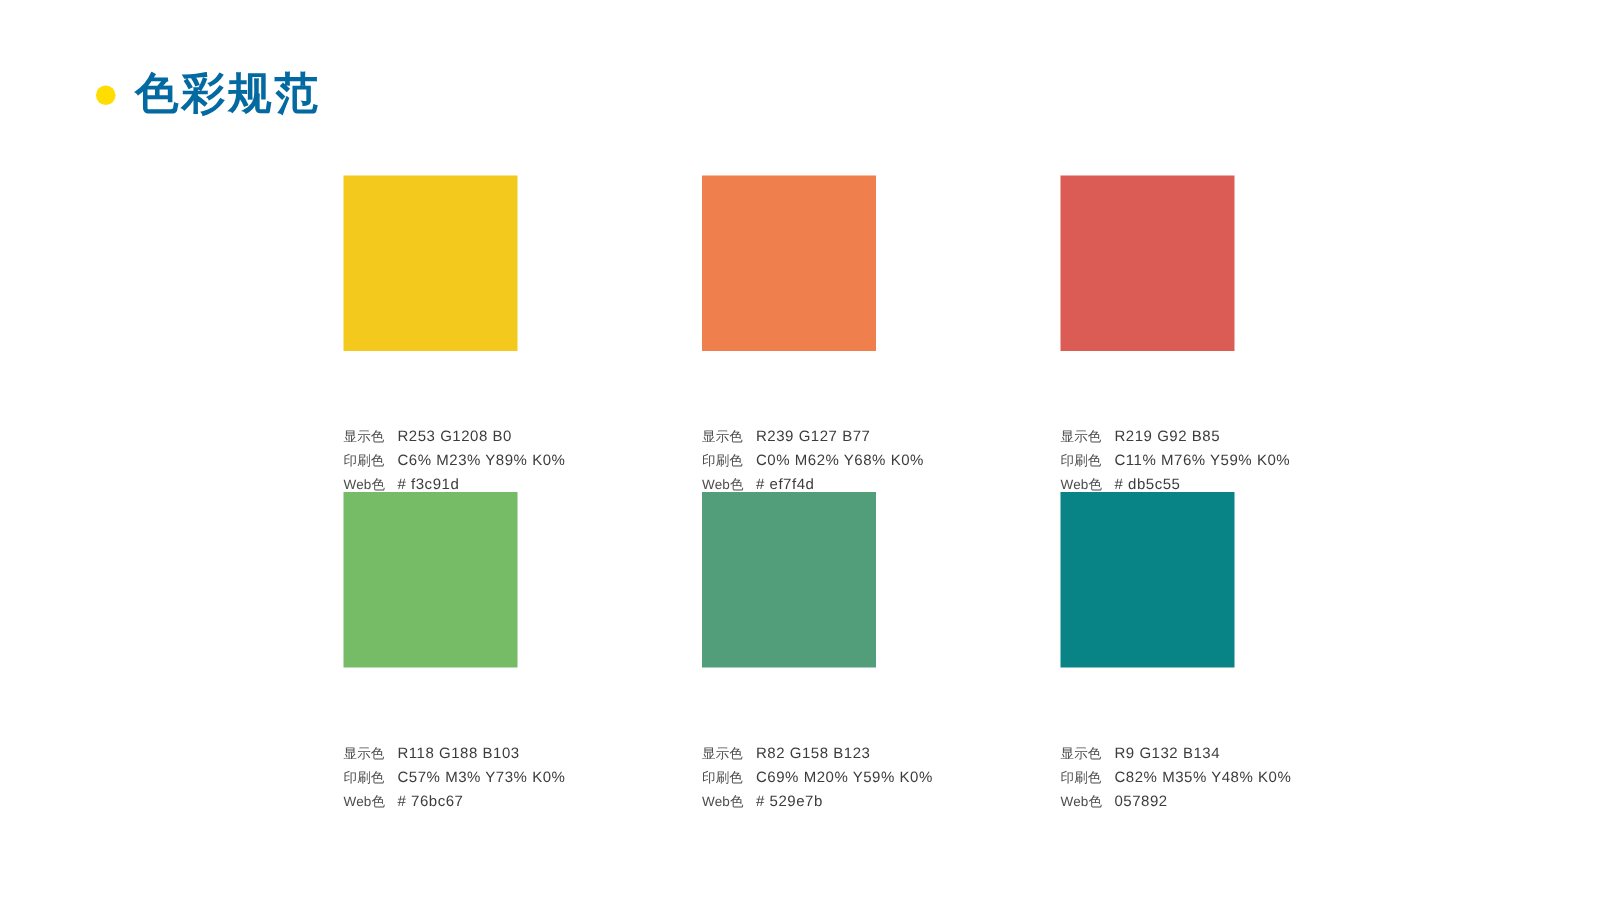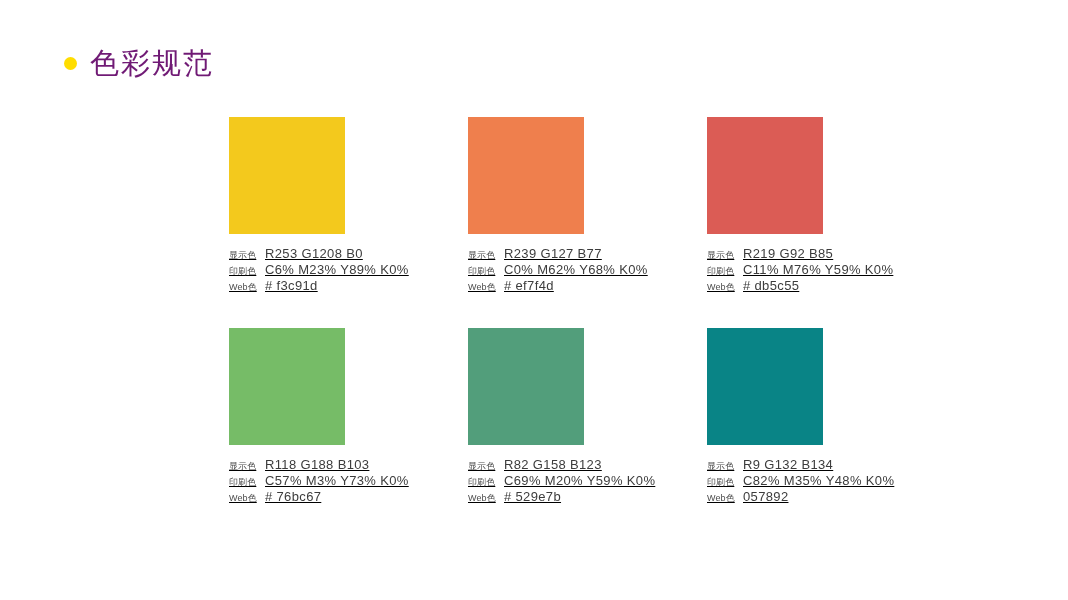--- a/index.html
+++ b/index.html
@@ -43,21 +43,20 @@
   
   .swatch-grid {
     position: absolute;
     left: 229px;
     top: 117px;
     width: 640px;
   }
   .swatch-row {
     display: flex;
     flex-direction: row;
-    text-decoration: underline;
   }
   .swatch-row.row-bottom {
     margin-top: 34px;
   }
   .swatch-cell {
     width: 116px;
     margin-right: 123px;
   }
   .swatch-cell.last {
     margin-right: 0;
@@ -78,31 +77,32 @@
     white-space: nowrap;
   }
   .spec-label {
     width: 36px;
     flex: 0 0 36px;
     font-size: 9px;
     color: #4c4c4c;
     letter-spacing: 0.1px;
   }
   .spec-value {
-    font-size: 13px;
+    font-size: 10px;
     color: #3c3c3c;
     letter-spacing: 0.35px;
+    margin-top: 40px;
   }
 </style>
 </head>
 <body>
 
 <div class="page-header">
   <span class="bullet-dot" style="background: rgb(255, 221, 0);"></span>
-  <span class="page-title" style="color: #701a75;">色彩规范</span>
+  <span class="page-title" style="color: #0369a1; font-weight: bold;">色彩规范</span>
 </div>
 
 <div class="swatch-grid">
 
   <div class="swatch-row row-top">
 
     <div class="swatch-cell">
       <div class="swatch-chip" style="background: rgb(243, 201, 29);"></div>
       <div class="swatch-specs">
         <div class="spec-line">

